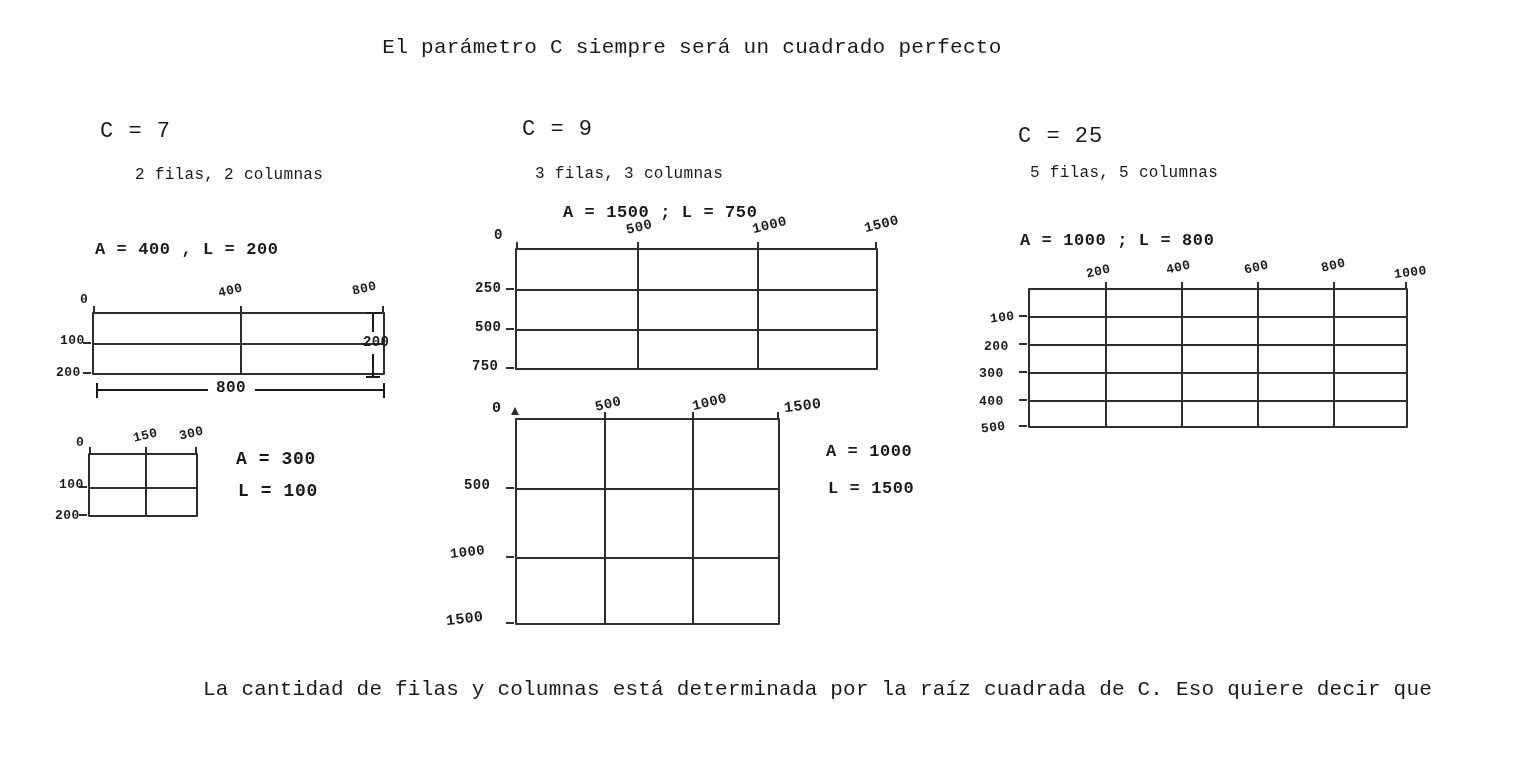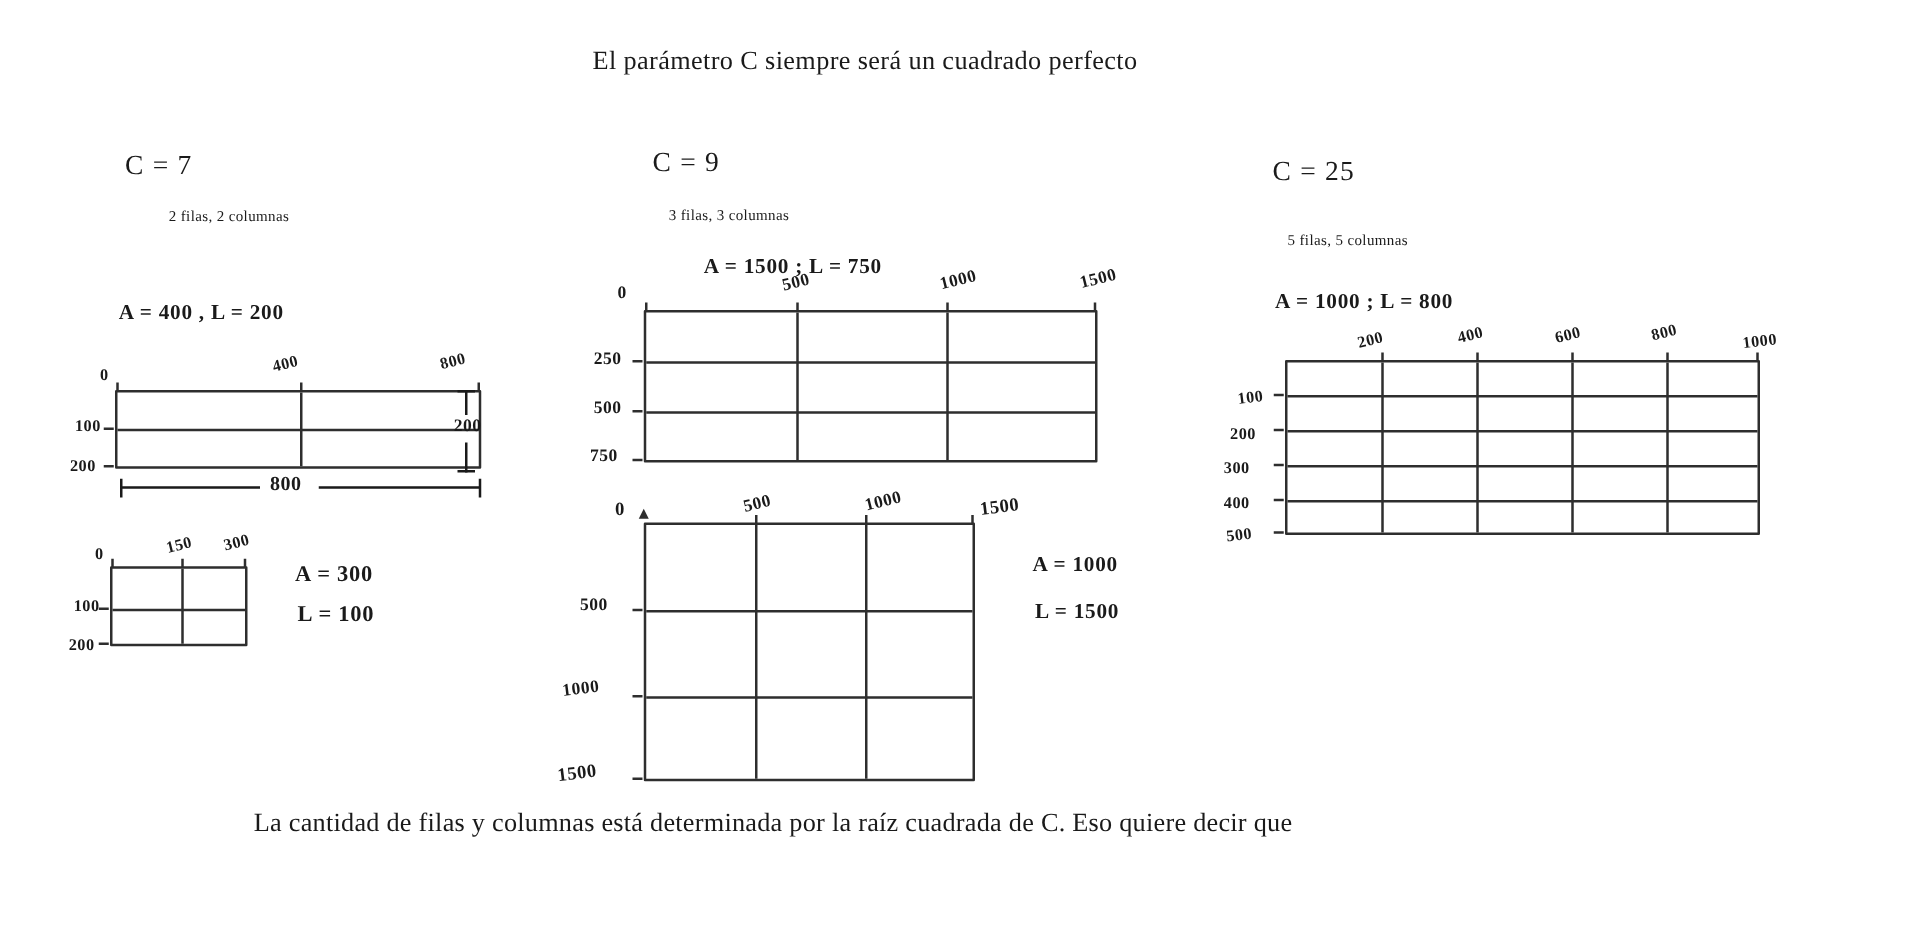--- a/index.html
+++ b/index.html
@@ -3,42 +3,42 @@
 <meta charset="utf-8">
 <style>
   :root{
     --ink:#1a1a1a;
     --line:#2e2e2e;
     --bg:#ffffff;
   }
   html,body{margin:0;padding:0;background:var(--bg);}
   .canvas{
     position:relative;width:1532px;height:757px;background:var(--bg);
-    font-family:Liberation Serif, serif;color:var(--ink);overflow:hidden;
+    font-family:Liberation Mono, monospace;color:var(--ink);overflow:hidden;
   }
   .title{
     position:absolute;left:192px;top:36px;width:1000px;text-align:center;
     font-size:21px;letter-spacing:.3px;font-weight:500;
   }
   .lbl{position:absolute;white-space:nowrap;color:var(--ink);}
   .c-label{font-size:22px;letter-spacing:1px;font-weight:500;}
-  .subtitle{font-size:12px;letter-spacing:.3px;}
+  .subtitle{font-size:16px;letter-spacing:.3px;}
   .params{font-size:17px;font-weight:700;letter-spacing:.6px;}
   .ann{font-size:17px;font-weight:700;letter-spacing:.6px;}
   .tick{font-size:13px;font-weight:700;letter-spacing:.4px;}
   .tick-md{font-size:14px;font-weight:700;letter-spacing:.4px;}
   .slant{transform:rotate(-14deg);}
   .slant2{transform:rotate(-7deg);}
   .grid{position:absolute;border:2px solid var(--line);box-sizing:border-box;border-radius:1px;}
   .vline{position:absolute;top:0;bottom:0;width:2px;background:var(--line);}
   .hline{position:absolute;left:0;right:0;height:2px;background:var(--line);}
   .t{position:absolute;top:-8px;width:2px;height:7px;background:var(--line);}
   .d{position:absolute;left:-11px;width:8px;height:2px;background:var(--line);}
   .dimseg{position:absolute;background:var(--ink);}
-  .footer-line{position:absolute;font-size:21px;letter-spacing:.2px;}
+  .footer-line{position:absolute;font-size:21px;letter-spacing:.2px;margin-top:32px;}
   .arrow-up{
     position:absolute;width:0;height:0;
     border-left:4px solid transparent;border-right:4px solid transparent;
     border-bottom:8px solid var(--line);
   }
 </style>
 </head>
 <body>
 
 <div class="canvas">
@@ -135,21 +135,21 @@
   <div class="lbl tick-md slant" style="left:595px;top:396px;">500</div>
   <div class="lbl tick-md slant" style="left:692px;top:394px;">1000</div>
   <div class="lbl tick-md slant2" style="left:784px;top:398px;font-size:15px;">1500</div>
   <div class="lbl tick-md" style="left:464px;top:477px;">500</div>
   <div class="lbl tick-md slant2" style="left:450px;top:544px;">1000</div>
   <div class="lbl tick-md slant2" style="left:446px;top:611px;font-size:15px;">1500</div>
   <div class="lbl ann" style="left:826px;top:442px;">A = 1000</div>
   <div class="lbl ann" style="left:828px;top:479px;">L = 1500</div>
 
   <div class="lbl c-label" style="left:1018px;top:124px;">C = 25</div>
-  <div class="lbl subtitle" style="left:1030px;top:185px;">5 filas, 5 columnas</div>
+  <div class="lbl subtitle" style="left:1030px;top:164px;">5 filas, 5 columnas</div>
   <div class="lbl params" style="left:1020px;top:231px;">A = 1000  ;   L = 800</div>
 
   <div class="grid" style="left:1028px;top:288px;width:380px;height:140px;">
     <div class="vline" style="left:75px;"></div>
     <div class="vline" style="left:151px;"></div>
     <div class="vline" style="left:227px;"></div>
     <div class="vline" style="left:303px;"></div>
     <div class="hline" style="top:26px;"></div>
     <div class="hline" style="top:54px;"></div>
     <div class="hline" style="top:82px;"></div>

